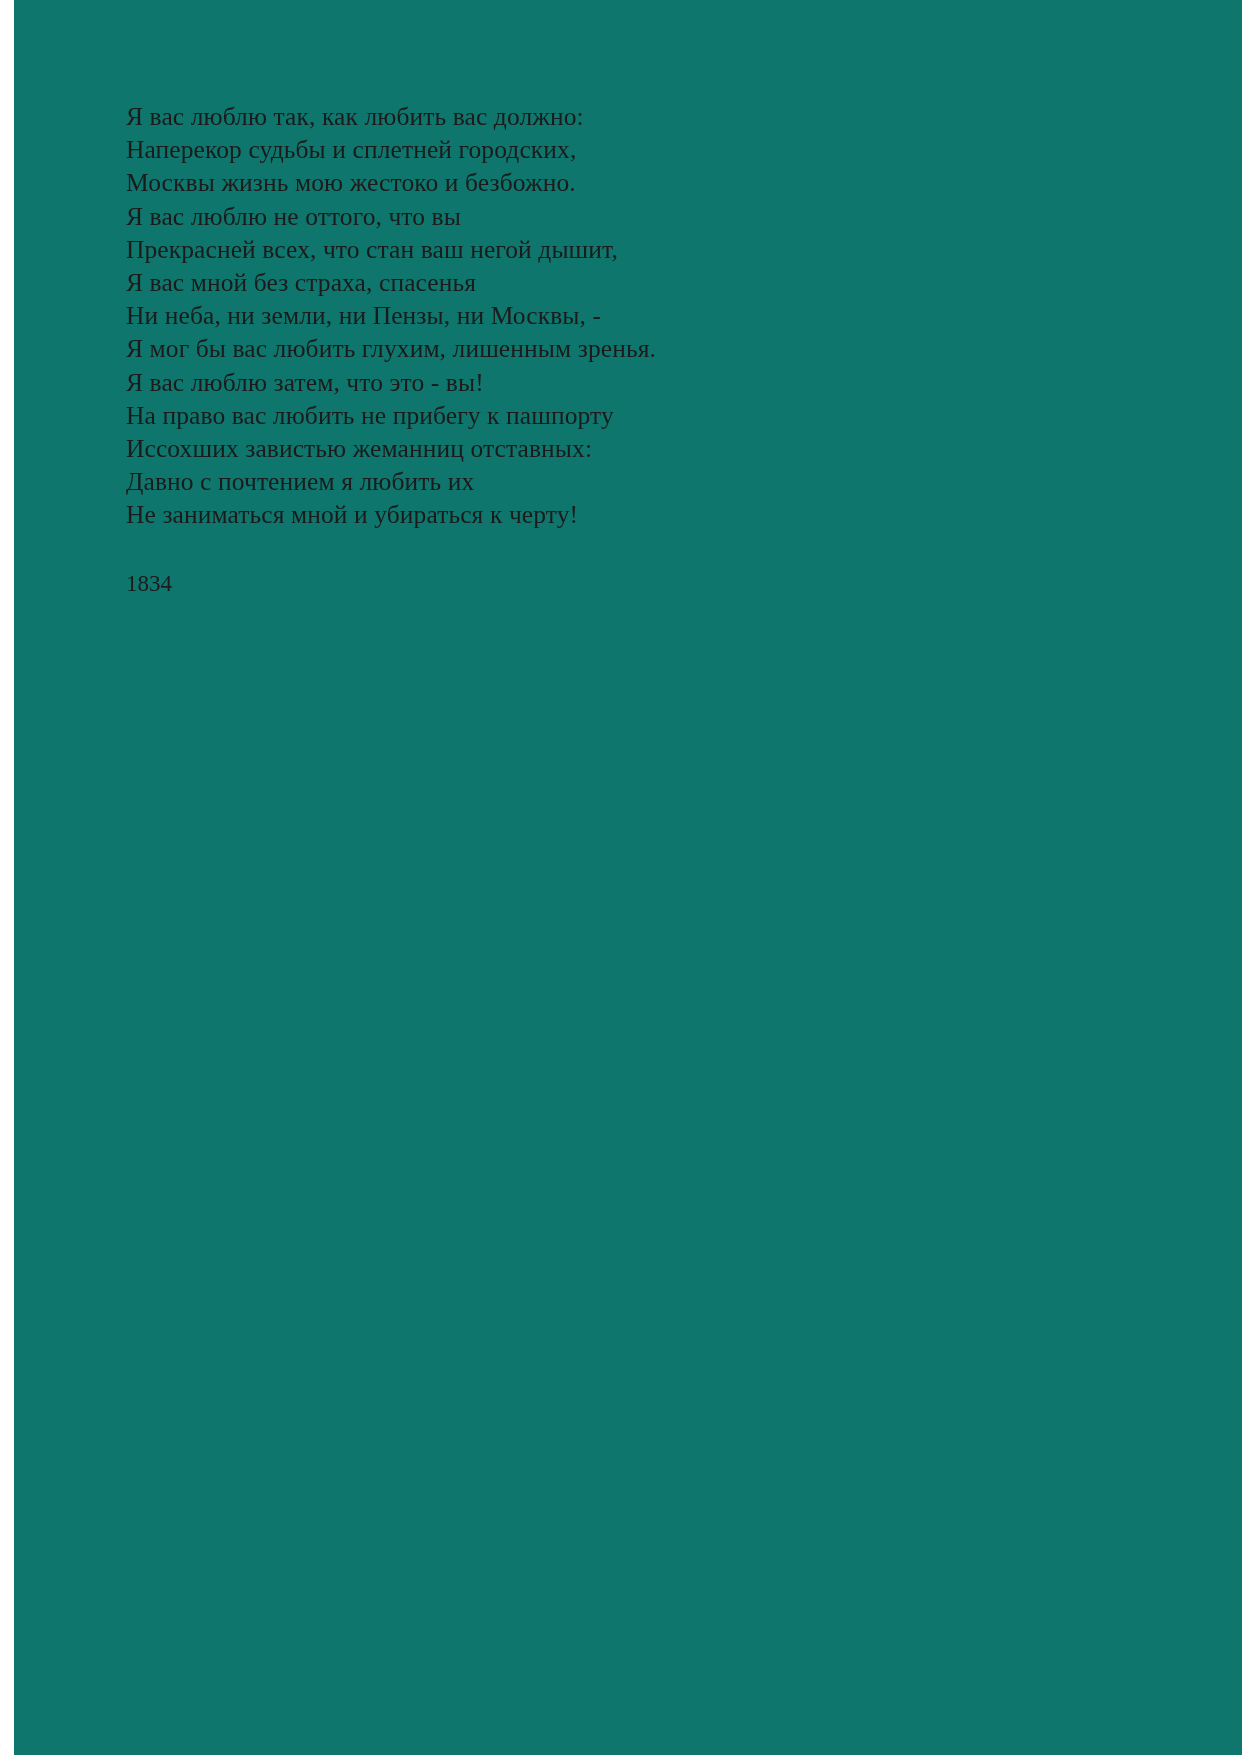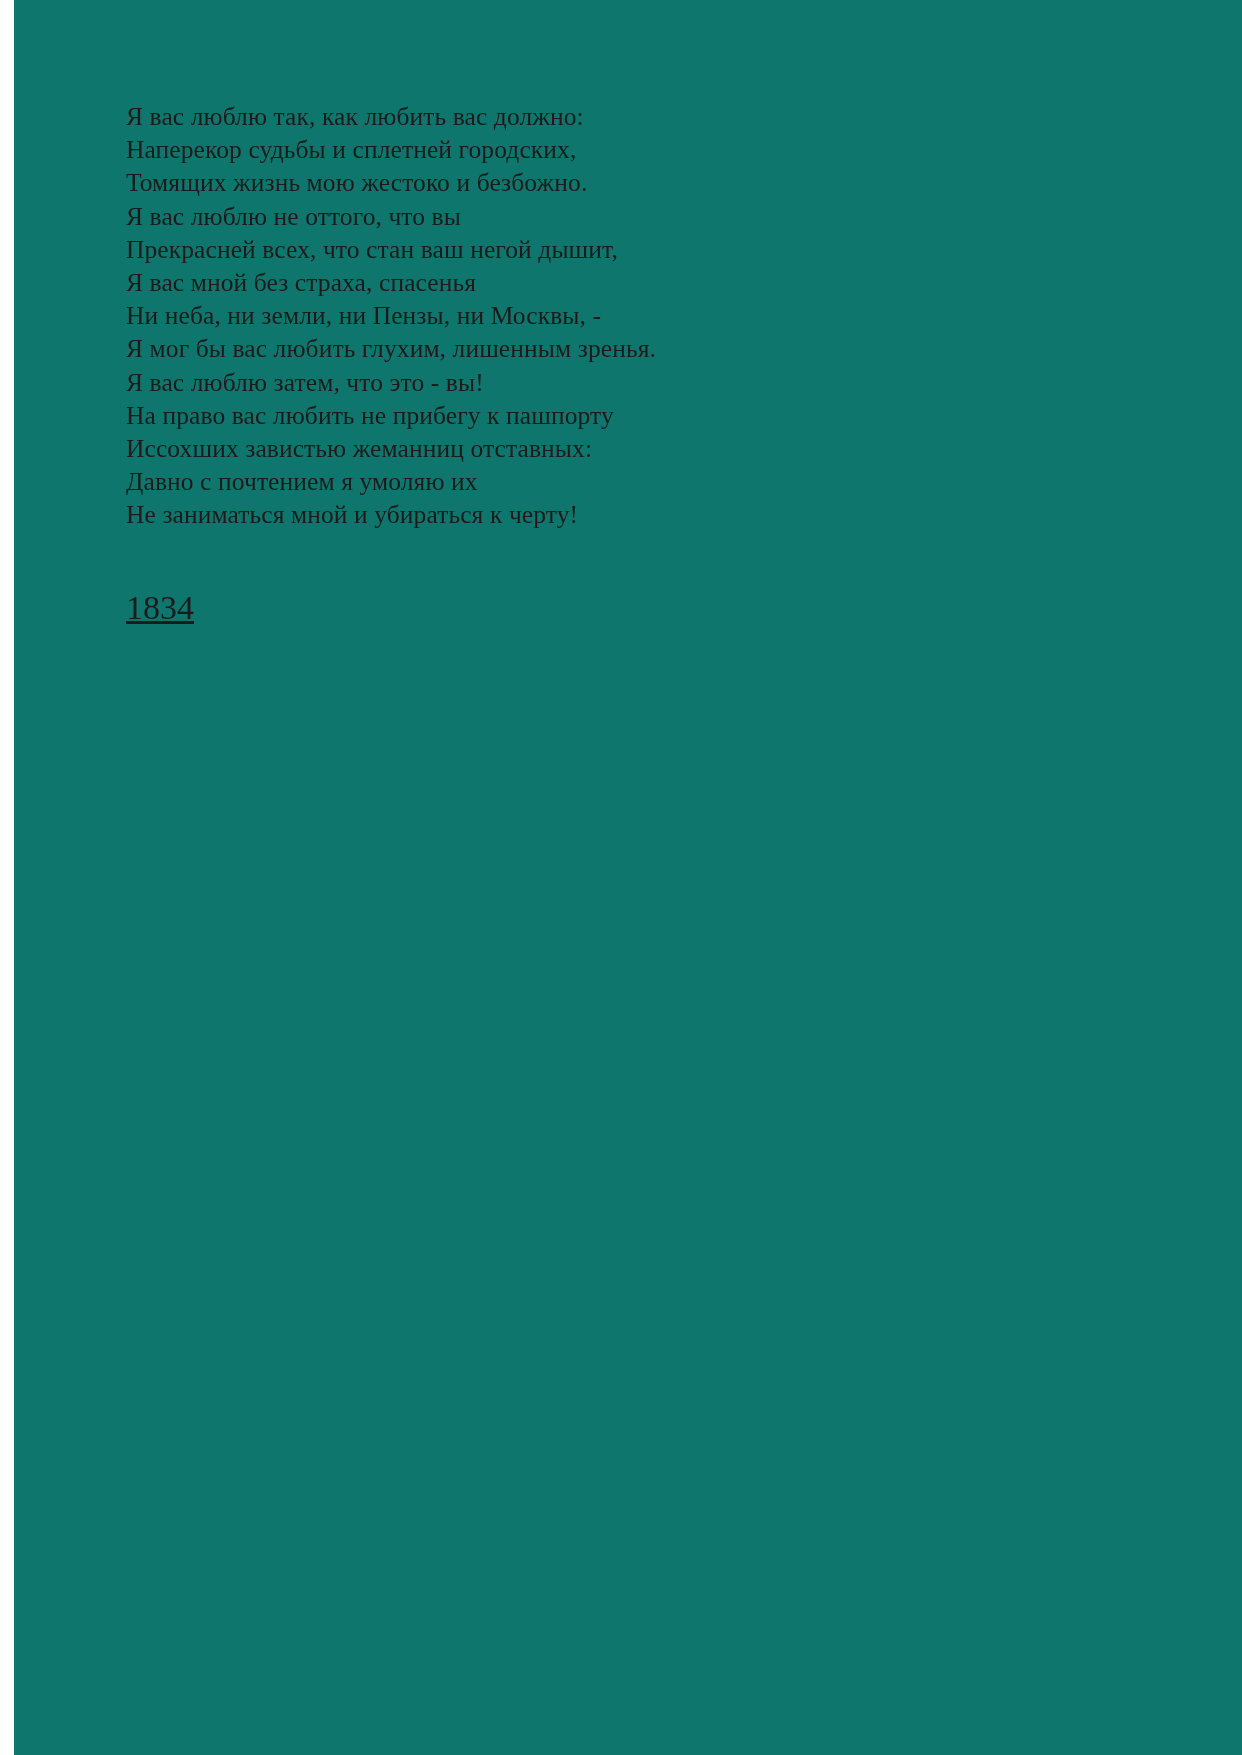--- a/index.html
+++ b/index.html
@@ -33,43 +33,42 @@
   .poem-line {
     font-size: 25.5px;
     line-height: 33.2px;
     white-space: pre;
     letter-spacing: 0.1px;
     color: #1b1b1b;
   }
   .year {
     position: absolute;
     left: 112px;
-    top: 591px;
-    font-size: 34px;
+    top: 567px;
+    font-size: 23px;
     line-height: 33.2px;
     color: #1b1b1b;
-    text-decoration: underline;
   }
 </style>
 </head>
 <body>
 
 <div class="page">
 
   <div class="poem-block">
     <div class="poem-line">Я вас люблю так, как любить вас должно:</div>
     <div class="poem-line">Наперекор судьбы и сплетней городских,</div>
-    <div class="poem-line">Томящих жизнь мою жестоко и безбожно.</div>
+    <div class="poem-line">Москвы жизнь мою жестоко и безбожно.</div>
     <div class="poem-line">Я вас люблю не оттого, что вы</div>
     <div class="poem-line">Прекрасней всех, что стан ваш негой дышит,</div>
     <div class="poem-line">Я вас мной без страха, спасенья</div>
     <div class="poem-line">Ни неба, ни земли, ни Пензы, ни Москвы, -</div>
     <div class="poem-line">Я мог бы вас любить глухим, лишенным зренья.</div>
     <div class="poem-line">Я вас люблю затем, что это - вы!</div>
     <div class="poem-line">На право вас любить не прибегу к пашпорту</div>
     <div class="poem-line">Иссохших завистью жеманниц отставных:</div>
-    <div class="poem-line">Давно с почтением я умоляю их</div>
+    <div class="poem-line">Давно с почтением я любить их</div>
     <div class="poem-line">Не заниматься мной и убираться к черту!</div>
   </div>
 
   <div class="year">1834</div>
 
 </div>
 
 </body></html>

